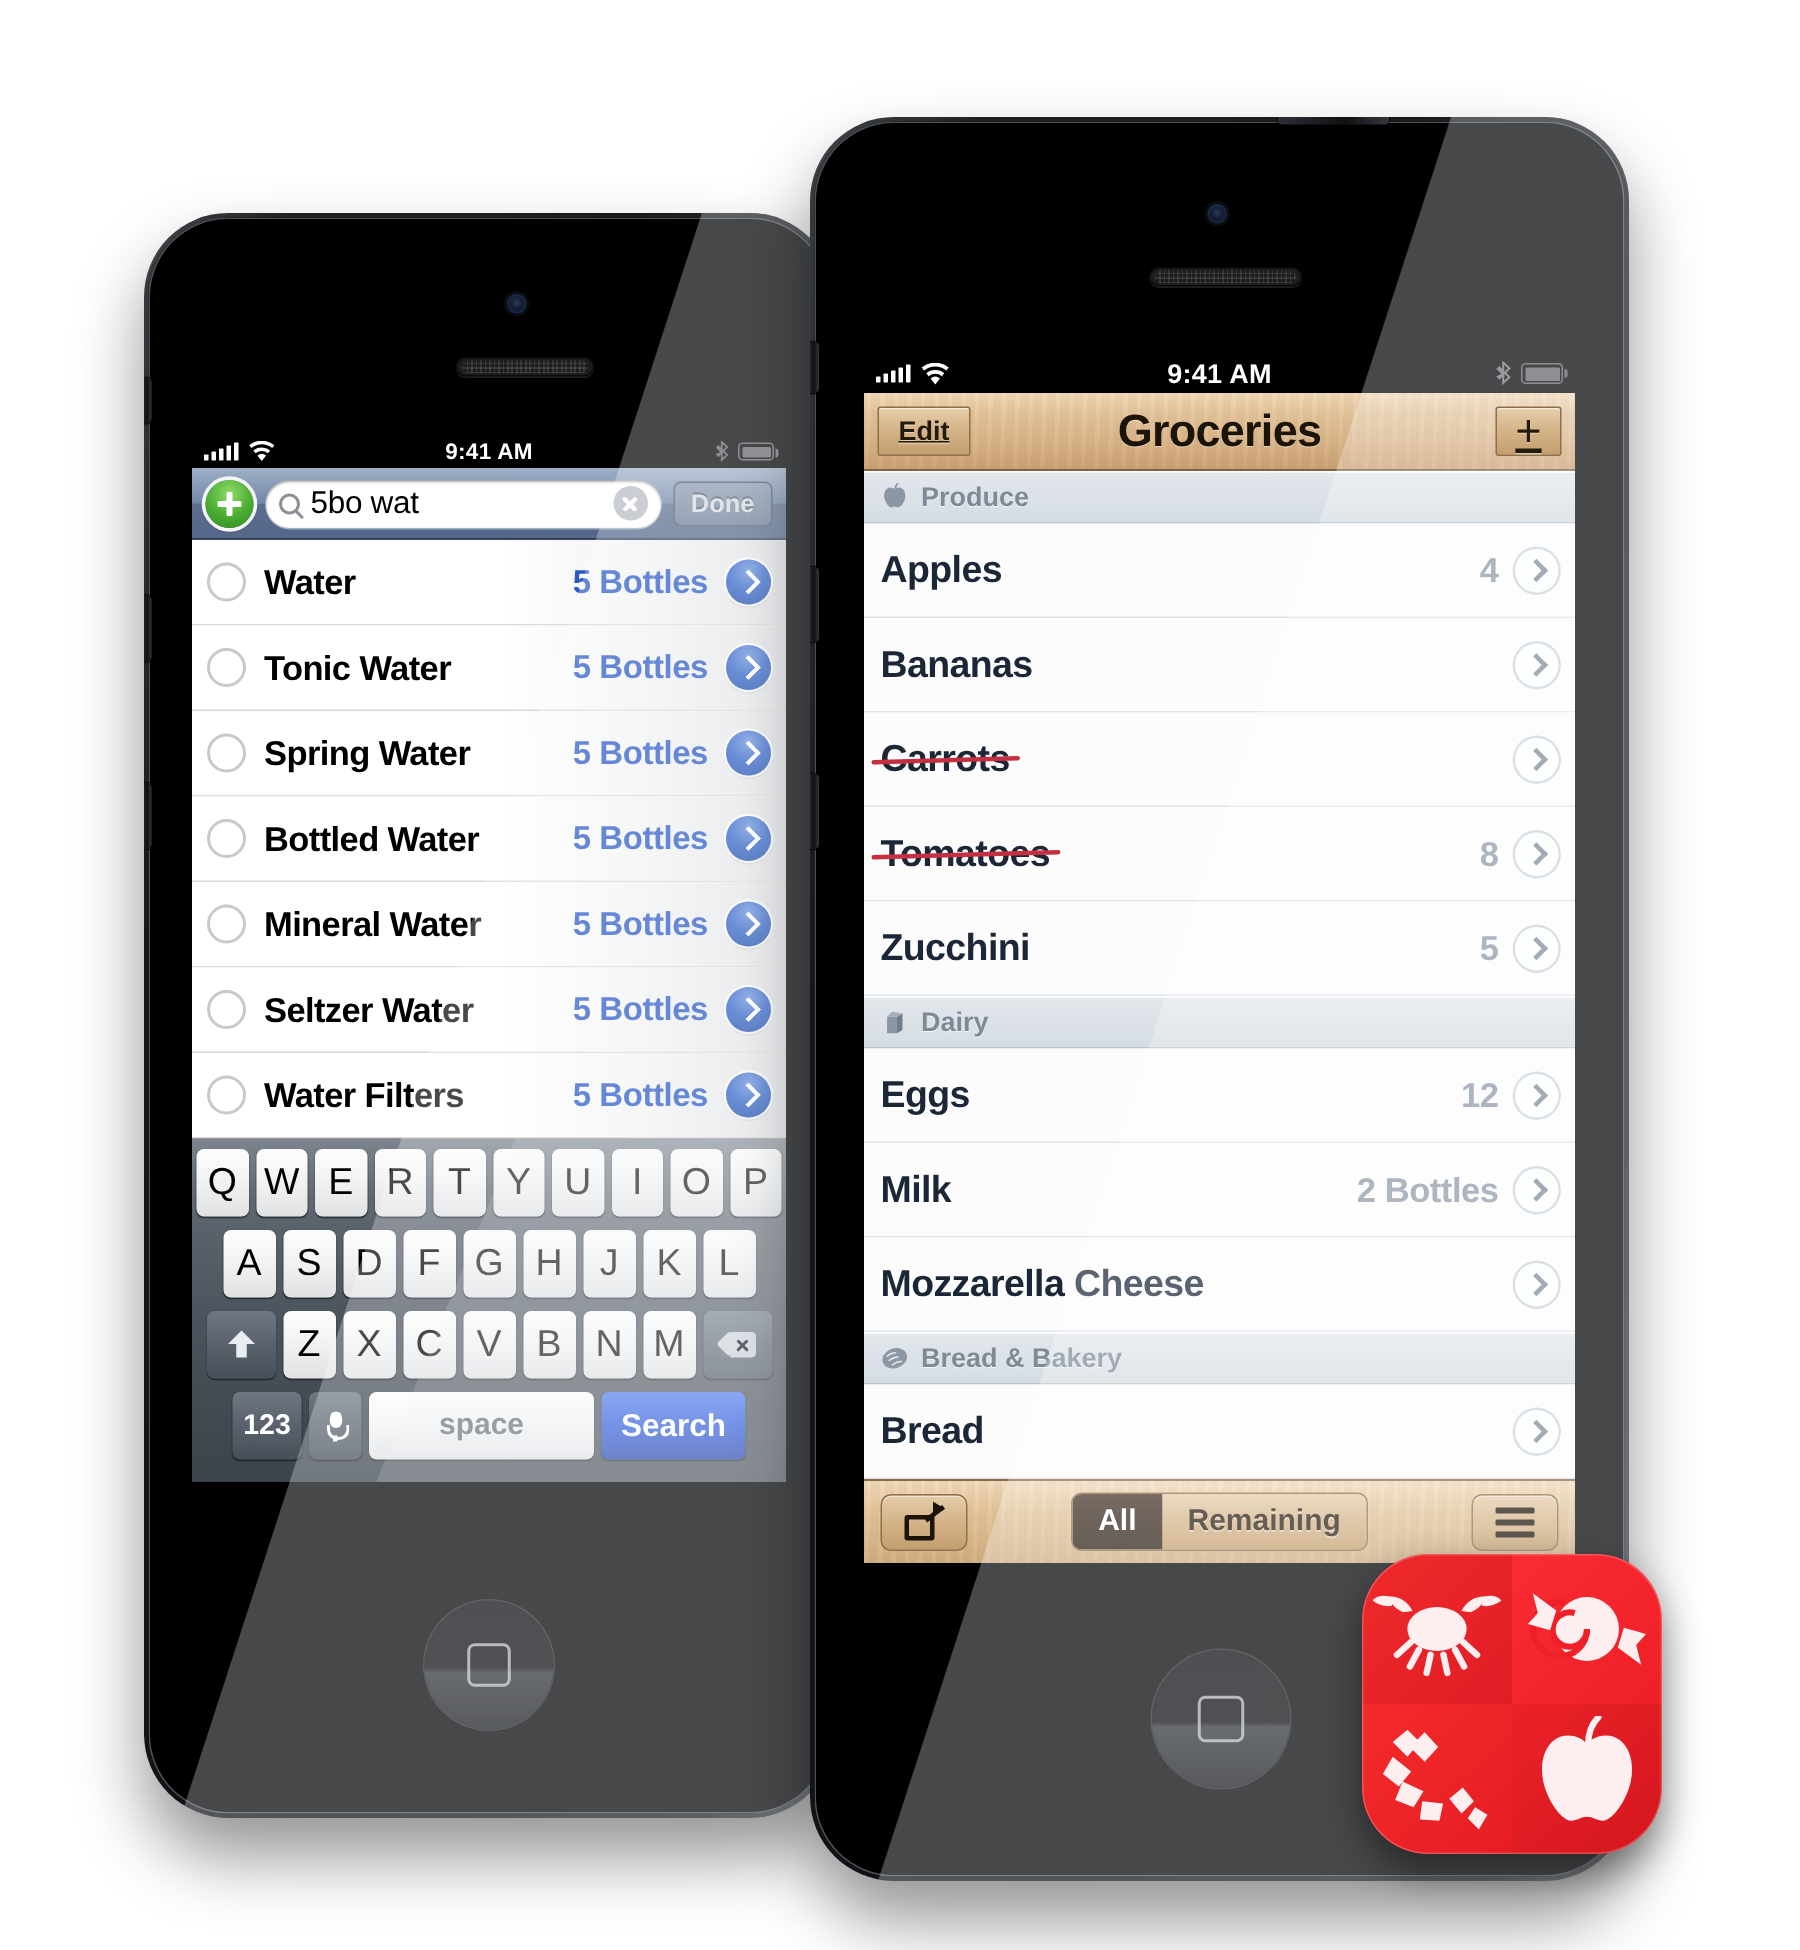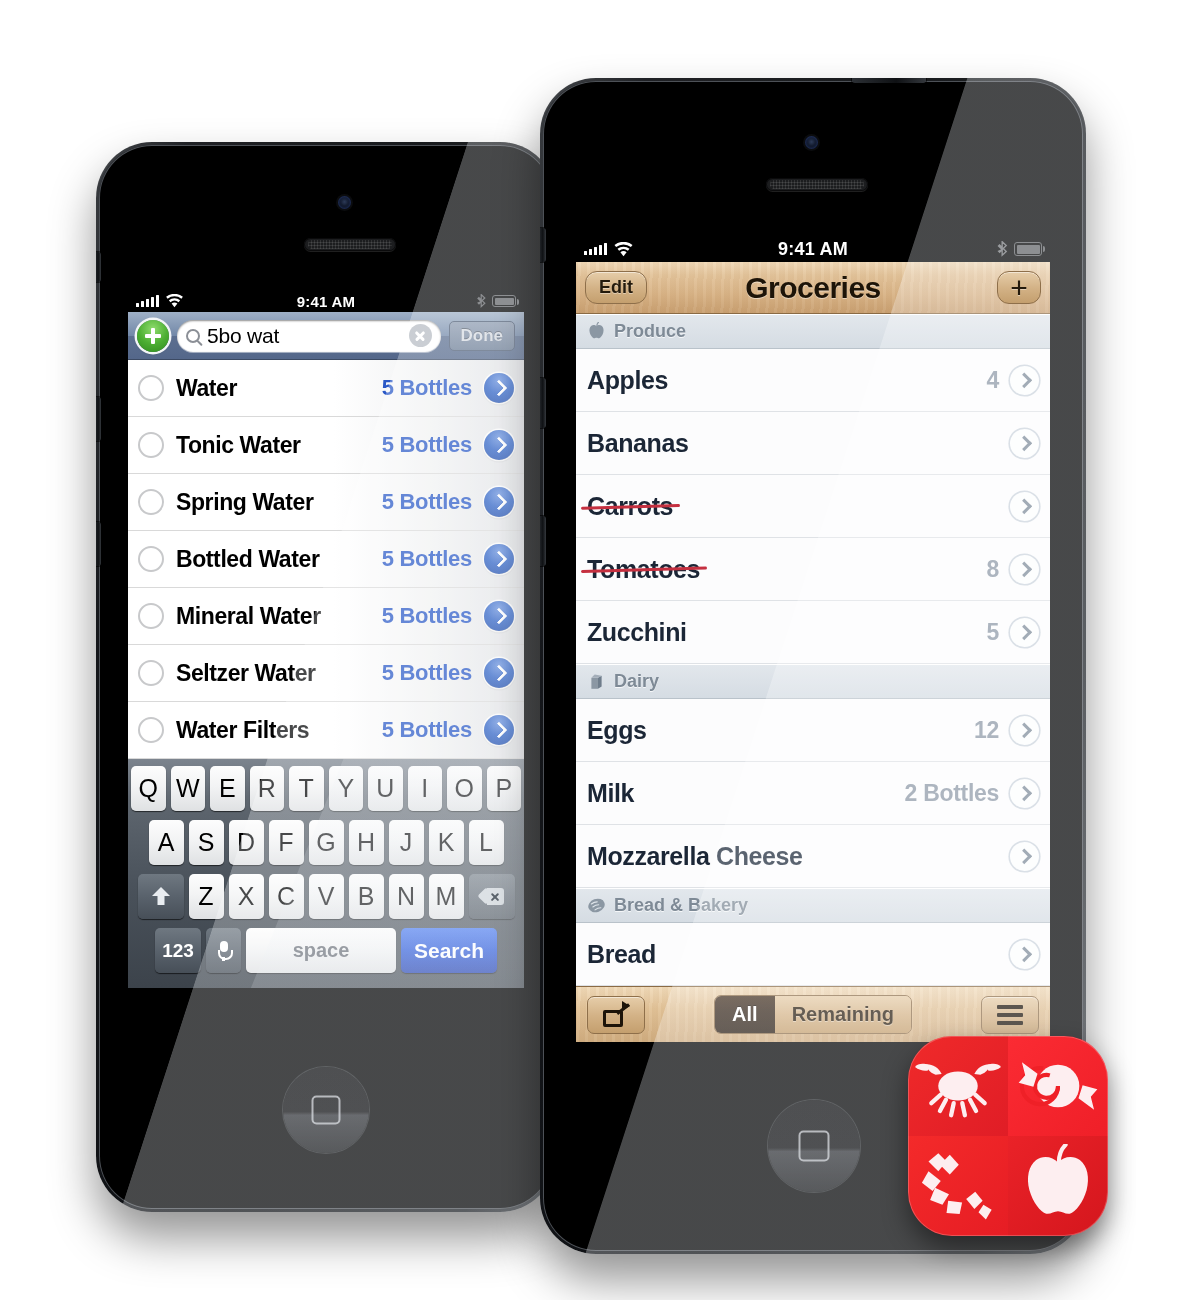--- a/index.html
+++ b/index.html
@@ -205,25 +205,25 @@
       linear-gradient(180deg,#f0d9b8 0%, #e3c49b 26%, #d9b487 62%, #c9a071 100%);
     border-bottom:1px solid #8a6a44;
     display:flex;align-items:center;justify-content:space-between;padding:0 9px;
   }
   .navtitle{
     position:absolute;left:0;right:0;text-align:center;
     font-size:30px;font-weight:bold;color:#1d1408;letter-spacing:-.5px;
     text-shadow:0 1px 0 rgba(255,255,255,.45);
   }
   .navbtn{
-    position:relative;z-index:2;height:33px;padding:0 13px;border-radius:12px;
+    position:relative;z-index:2;height:33px;padding:0 13px;border-radius:2px;
     background: linear-gradient(180deg,#e6cda9 0%,#d3b286 52%,#c49f6e 100%);
     border:1px solid #8e6f4a; box-shadow:0 1px 0 rgba(255,255,255,.5) inset;
     display:flex;align-items:center;justify-content:center;
-    font-size:18px;font-weight:bold;color:#241a0c;text-shadow:0 1px 0 rgba(255,255,255,.4);
+    font-size:18px;font-weight:bold;color:#241a0c;text-shadow:0 1px 0 rgba(255,255,255,.4);text-decoration:underline;
   }
   .navbtn.plus{width:44px;font-size:30px;font-weight:400;line-height:0;padding:0;}
 
   .glist{background:#fbfbfc;}
   .ghead{
     height:35px;display:flex;align-items:center;gap:8px;padding:0 11px;
     background: linear-gradient(180deg,#e2e7ec 0%,#d5dce3 100%);
     border-top:1px solid #fff; border-bottom:1px solid #b9c2ca;
     font-size:18px;font-weight:bold;color:#7e8a96;text-shadow:0 1px 0 rgba(255,255,255,.75);
   }

